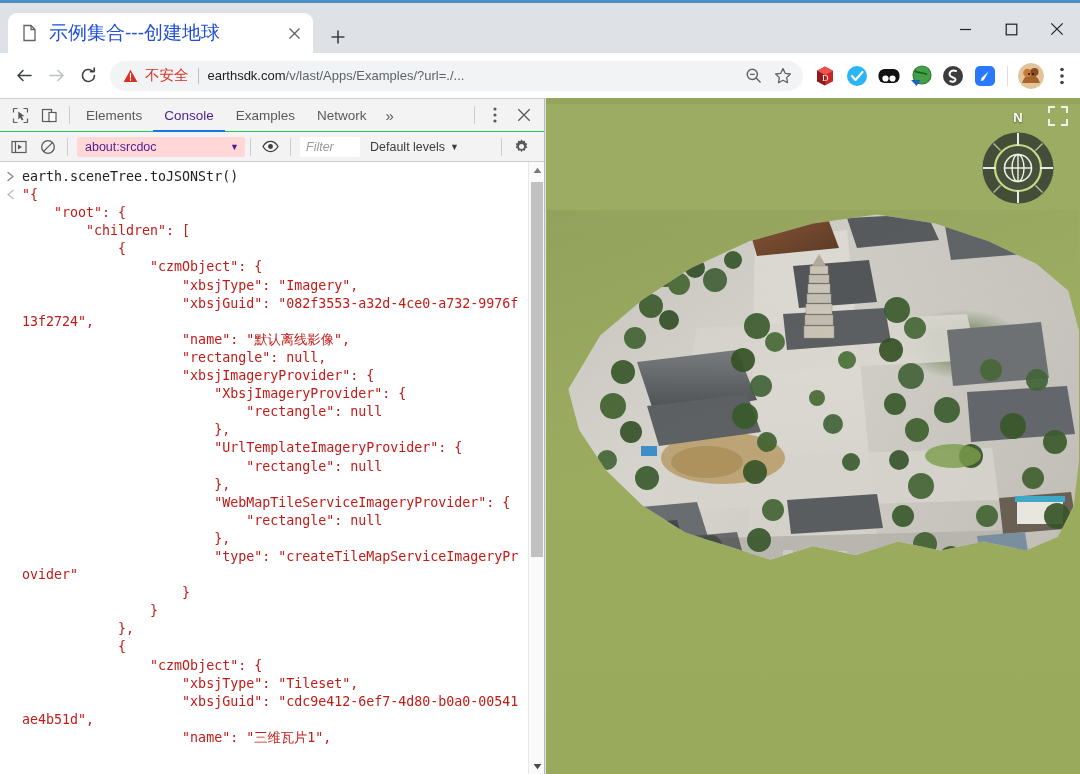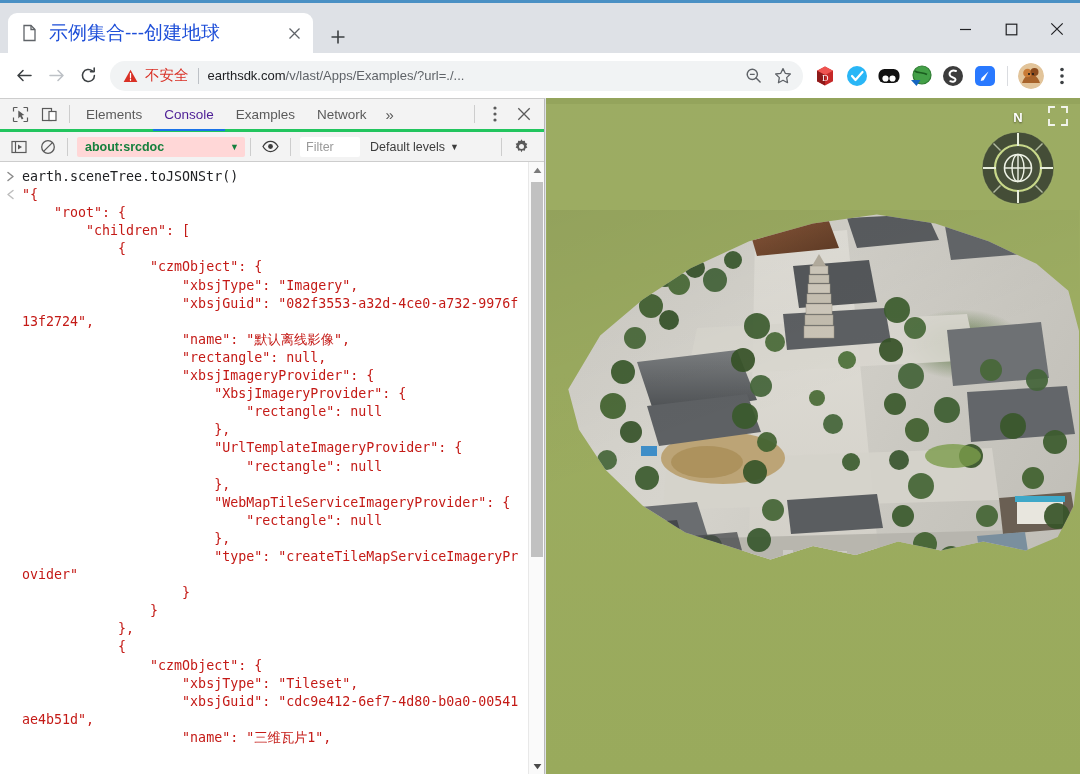--- a/index.html
+++ b/index.html
@@ -91,21 +91,21 @@
   .devtools {
     position: absolute; top: 98px; left: 0; width: 545px; height: 676px;
     background: #ffffff;
     border-top: 1px solid #cdcdcd;
     border-right: 1px solid #b9b9b9;
     display: flex; flex-direction: column;
   }
   .dt-tabbar {
     height: 33px; flex: none;
     display: flex; align-items: center;
-    border-bottom: 3px solid #22c55e;
+    border-bottom: 1px solid #22c55e;
     background: #f3f3f3;
   }
   .dt-iconbtn { width: 29px; height: 28px; display:flex; align-items:center; justify-content:center; flex:none; }
   .dt-vsep { width:1px; height:18px; background:#cdcdcd; margin:0 5px; flex:none; }
   .dt-tab {
     height: 33px; padding: 0 11px; display:flex; align-items:center;
     font-size: 13.5px; color: #5a5a5a; flex: none; position: relative;
   }
   .dt-tab.active { color: #4c1d95; }
   .dt-tab.active::after {
@@ -120,25 +120,25 @@
     border-bottom: 1px solid #cdcdcd;
     background: #f3f3f3;
     padding: 0 4px;
   }
   .ctx-select {
     background: #ffd7d7; border-radius: 2px;
     height: 20px; min-width: 168px;
     display:flex; align-items:center; justify-content:space-between;
     padding: 0 6px 0 8px; margin-left: 4px; flex: none;
   }
-  .ctx-text { font-size: 12.5px; color: #15803d; font-weight: bold; }
+  .ctx-text { font-size: 12.5px; color: #4c1d95; }
   .filter-box {
     background: #fff; border-radius: 2px; height: 20px; width: 60px;
     display:flex; align-items:center; padding: 0 6px; margin-left: 4px; flex:none;
-    font-size: 12.5px; color: #9a9a9a;
+    font-size: 12.5px; color: #9a9a9a; font-style: italic;
   }
   .levels { font-size: 12.5px; color: #3c3c3c; margin-left: 10px; display:flex; align-items:center; gap:5px; flex:none;}
 
   .console-body {
     flex: 1; position: relative; overflow: hidden; background: #ffffff;
   }
   .console-scrollarea {
     position: absolute; inset: 0 16px 0 0;
     padding: 0;
   }

